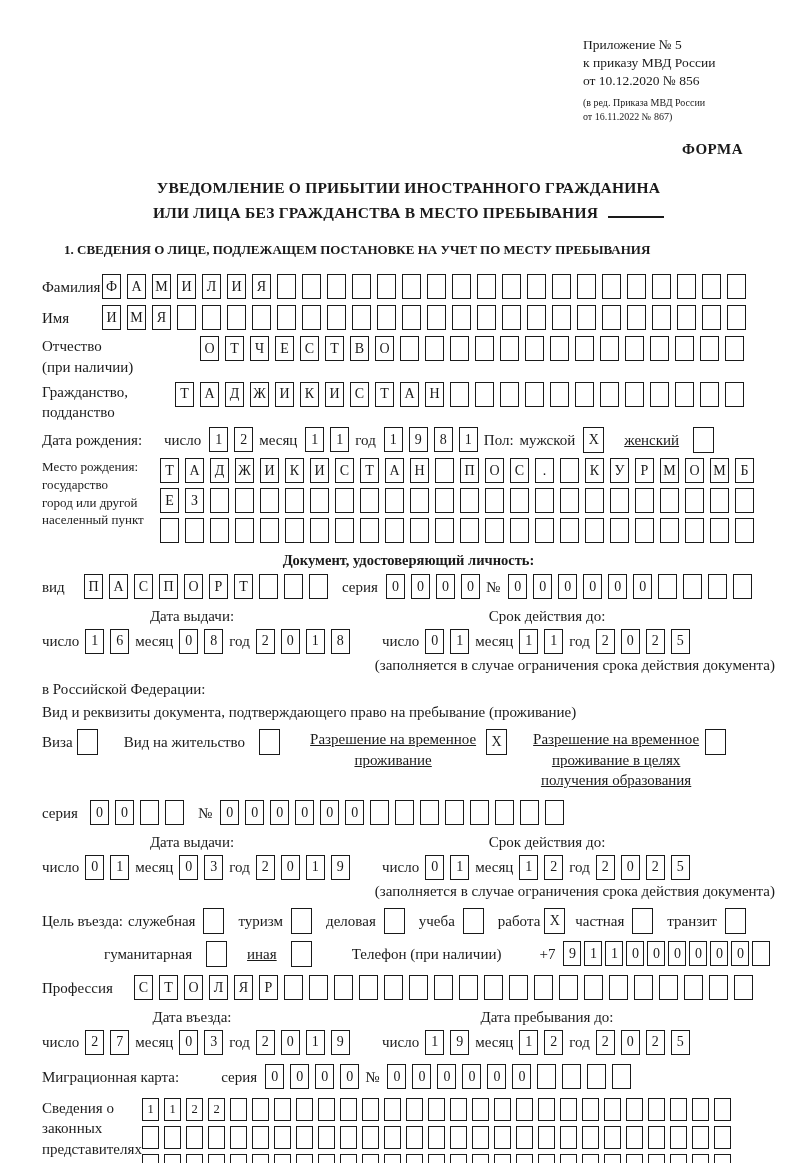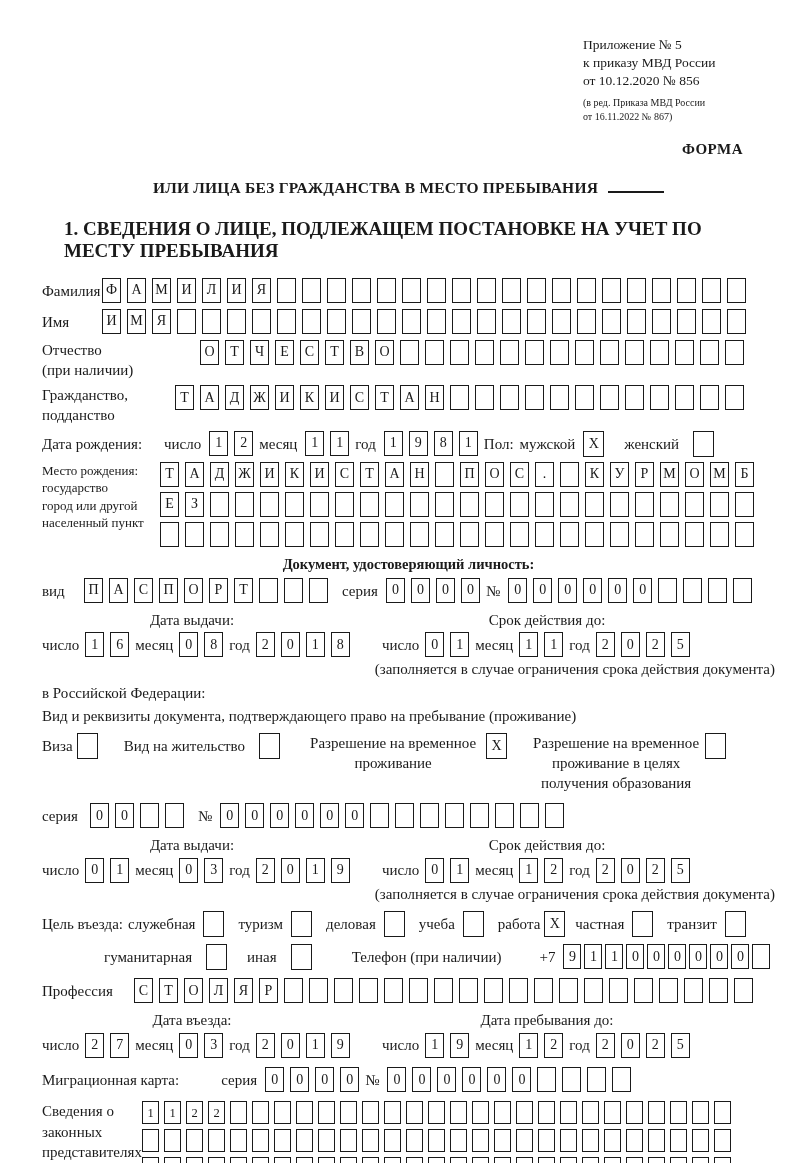--- a/index.html
+++ b/index.html
@@ -17,37 +17,37 @@
   .refblock .gap-top { margin-top:7px; }
 
   .forma { margin-top:18px; text-align:right; padding-right:32px;
            font-weight:bold; font-size:15px; letter-spacing:.5px; }
 
   .title { margin-top:18px; text-align:center; font-weight:bold;
            font-size:15.5px; line-height:1.6; letter-spacing:.2px; }
   .tline { display:inline-block; width:56px; height:2px;
            border-bottom:2px solid #1a1a1a; margin-left:10px; }
 
-  .sect { margin-top:17px; padding-left:22px; font-weight:bold; font-size:19px; }
+  .sect { margin-top:17px; padding-left:22px; font-weight:bold; font-size:13px; }
 
   .row { display:flex; align-items:flex-start; margin-top:5px; }
   .label { flex:none; line-height:1.35; }
   .t { line-height:26px; white-space:nowrap; flex:none; }
   .boxes { display:flex; flex:none; }
   .box { flex:none; display:inline-flex; align-items:center; justify-content:center;
          width:19px; height:25px; border:1.8px solid #1a1a1a; margin-right:6px;
          font-size:14px; line-height:1; }
   .boxes.sm .box { width:17px; height:23px; margin-right:5px; font-size:12.5px; }
   .boxes.ph .box { width:18px; height:25px; margin-right:3px; }
   .mb { margin-bottom:5px; }
   .cb { width:21px; height:26px; }
 
   .w60 { width:60px; }  .w92 { width:92px; }  .w113 { width:118px; font-size:13px; }
   .w120 { width:122px; } .w133 { width:133px; } .w160 { width:158px; }
-  .ml8 { margin-left:8px; } .ml14 { margin-left:14px; } .ml20 { margin-left:20px; }
+  .ml8 { margin-left:8px; } .ml14 { margin-left:14px;text-decoration:underline; } .ml20 { margin-left:20px; }
 
   .docshead { margin-top:9px; text-align:center; font-weight:bold; font-size:14.5px; }
 
   .dh { display:flex; margin-top:8px; }
   .dh-left { width:300px; text-align:center; flex:none; }
   .dh-right { width:330px; text-align:center; flex:none; margin-left:40px; }
   .daterow { display:flex; margin-top:3px; }
   .dg { display:flex; align-items:center; flex:none; }
   .dg .t { margin-right:6px; }
   .dg-left { width:300px; }
@@ -68,20 +68,21 @@
     <div>Приложение № 5</div>
     <div>к приказу МВД России</div>
     <div>от 10.12.2020 № 856</div>
     <div class="sm gap-top">(в ред. Приказа МВД России</div>
     <div class="sm">от 16.11.2022 № 867)</div>
   </div>
 
   <div class="forma">ФОРМА</div>
 
   <div class="title">
+    <div>УВЕДОМЛЕНИЕ О ПРИБЫТИИ ИНОСТРАННОГО ГРАЖДАНИНА</div>
     <div><span>ИЛИ ЛИЦА БЕЗ ГРАЖДАНСТВА В МЕСТО ПРЕБЫВАНИЯ</span><span class="tline"></span></div>
   </div>
 
   <div class="sect">1. СВЕДЕНИЯ О ЛИЦЕ, ПОДЛЕЖАЩЕМ ПОСТАНОВКЕ НА УЧЕТ ПО МЕСТУ ПРЕБЫВАНИЯ</div>
 
   <div class="row" style="margin-top:16px">
     <div class="label w60 t">Фамилия</div>
     <div class="boxes">
         <span class="box">Ф</span>
         <span class="box">А</span>

